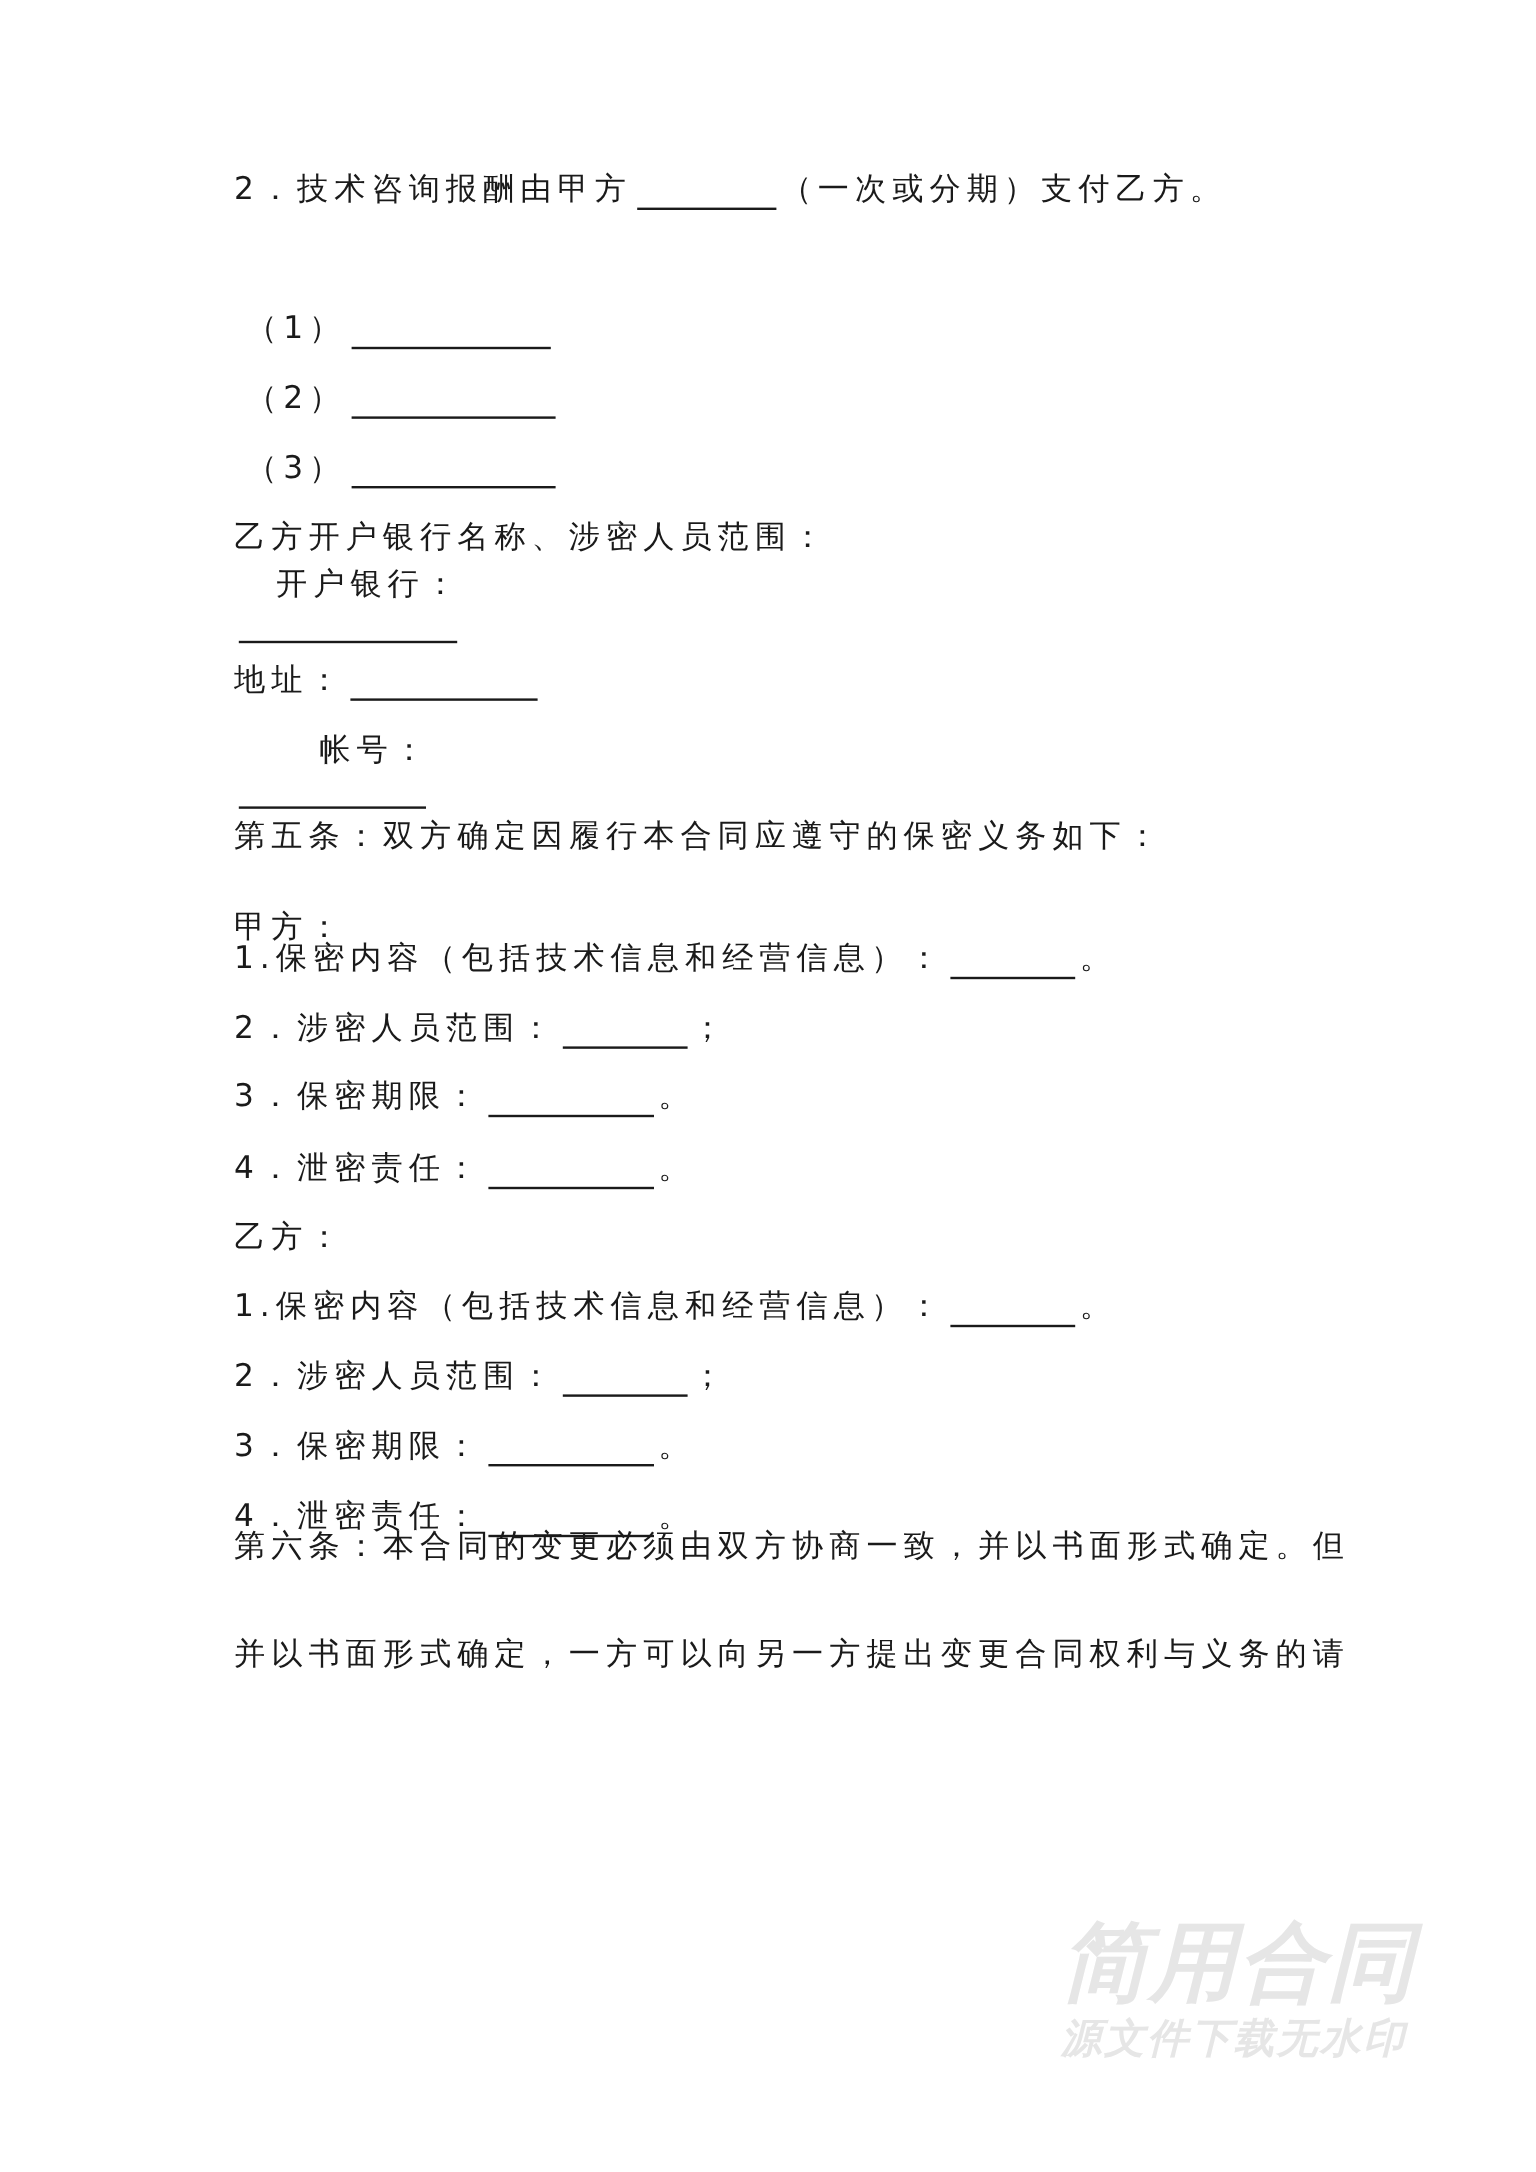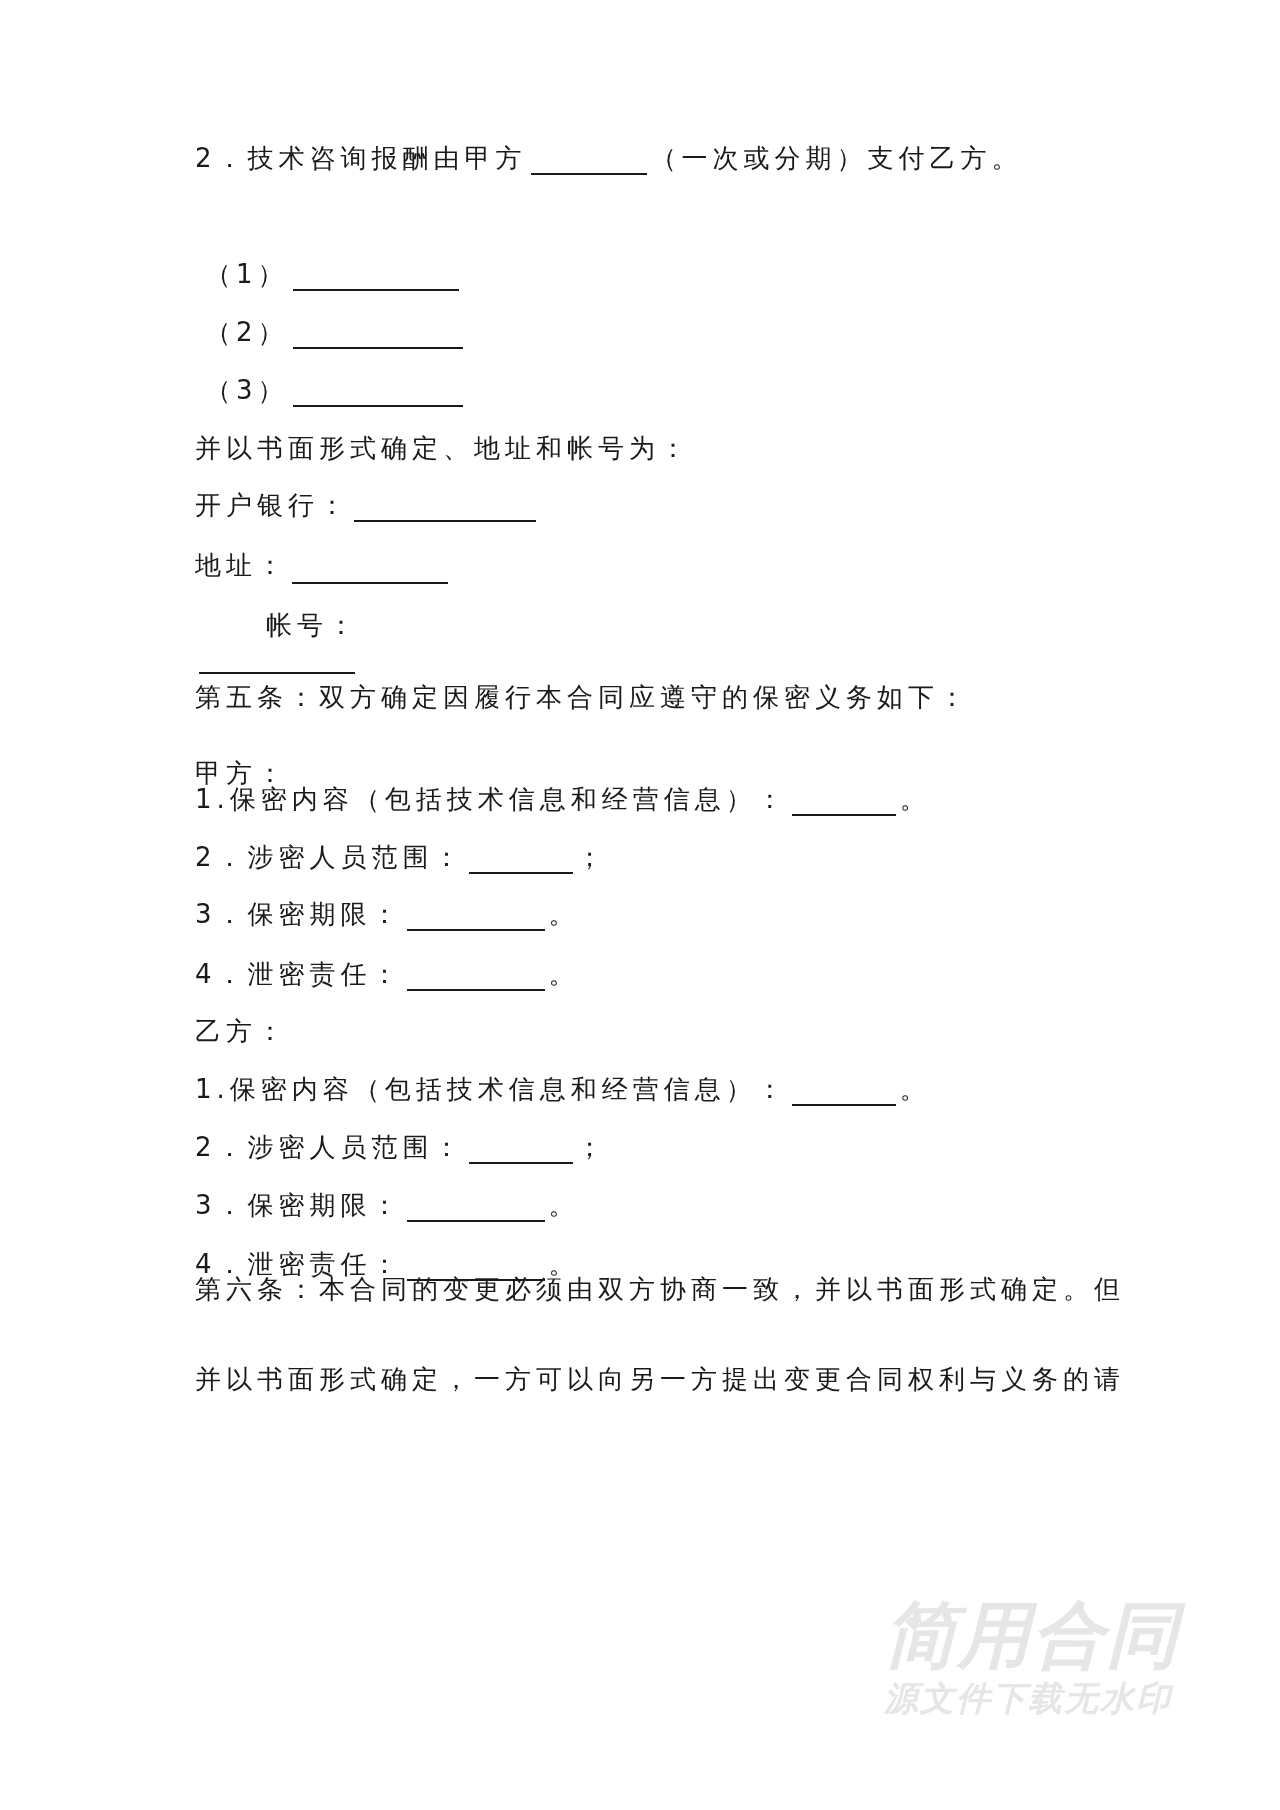--- a/index.html
+++ b/index.html
@@ -86,28 +86,28 @@
   <div class="line indent-item" style="top:315px;">
     <span>（2）</span>
     <span class="blank" style="width:170px;"></span>
   </div>
   <div class="line indent-item" style="top:373px;">
     <span>（3）</span>
     <span class="blank" style="width:170px;"></span>
   </div>
 
   <div class="line" style="top:431px;">
-    <span>并以书面形式确定、地址和帐号为：</span>
+    <span>乙方开户银行名称、涉密人员范围：</span>
   </div>
 
-  <div class="line" style="top:488px;">
+  <div class="line" style="top:470px;flex-direction:column;">
     <span>开户银行：</span>
     <span class="blank" style="width:182px;"></span>
   </div>
-  <div class="line" style="top:550px;font-family:Liberation Mono, monospace;">
+  <div class="line" style="top:550px;">
     <span>地址：</span>
     <span class="blank" style="width:156px;"></span>
   </div>
   <div class="line" style="top:608px;flex-direction:column;">
     <span>帐号：</span>
     <span class="blank" style="width:156px;"></span>
   </div>
 
   <div class="line" style="top:680px;">
     <span>第五条：双方确定因履行本合同应遵守的保密义务如下：</span>

